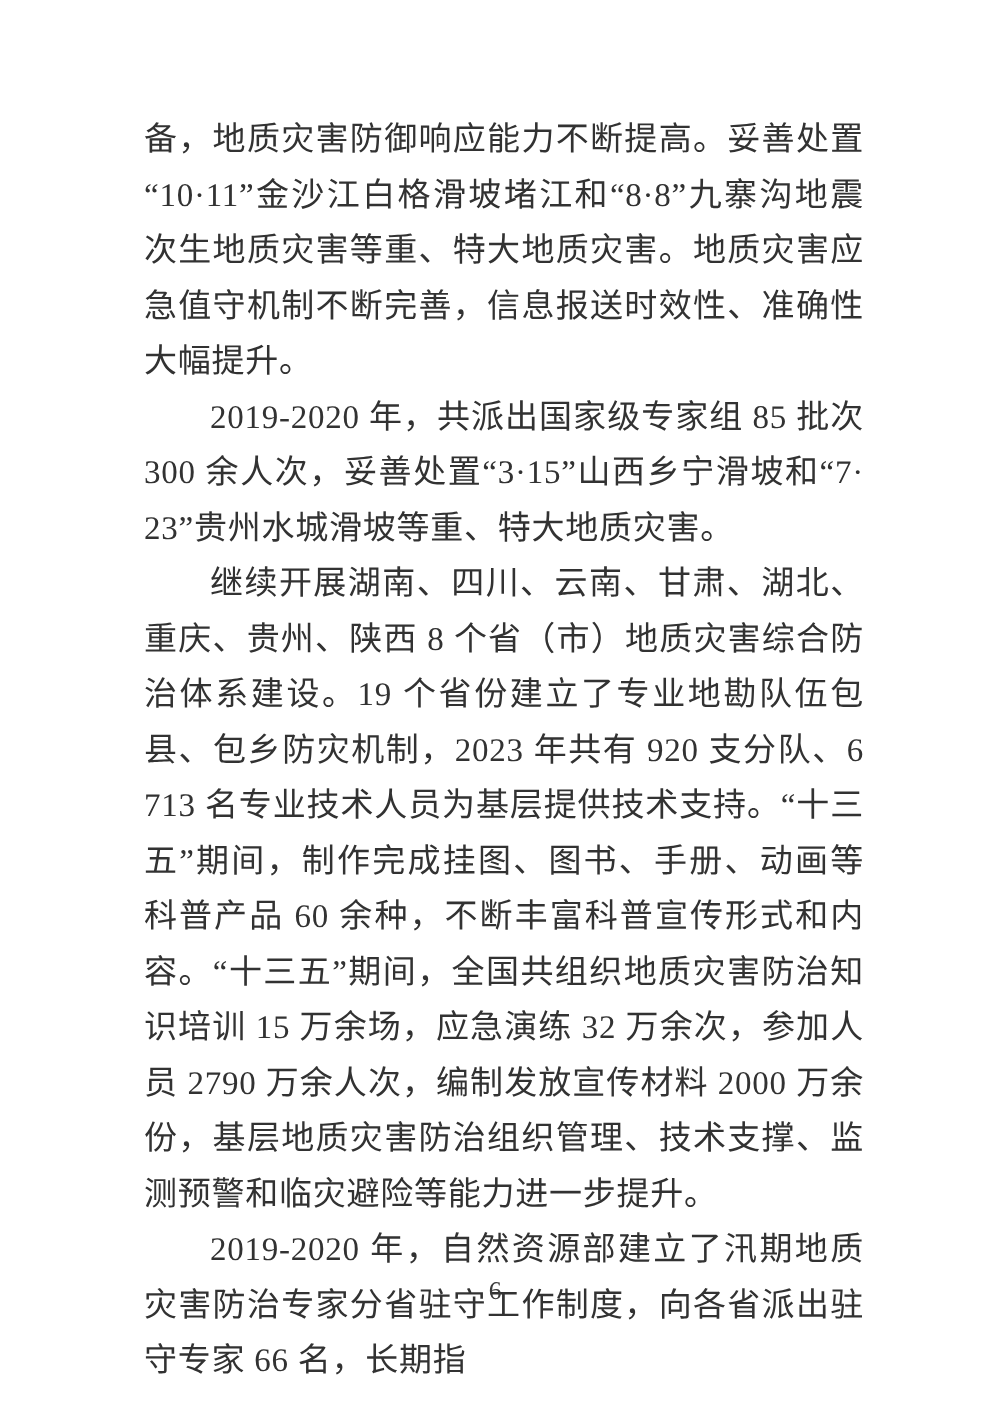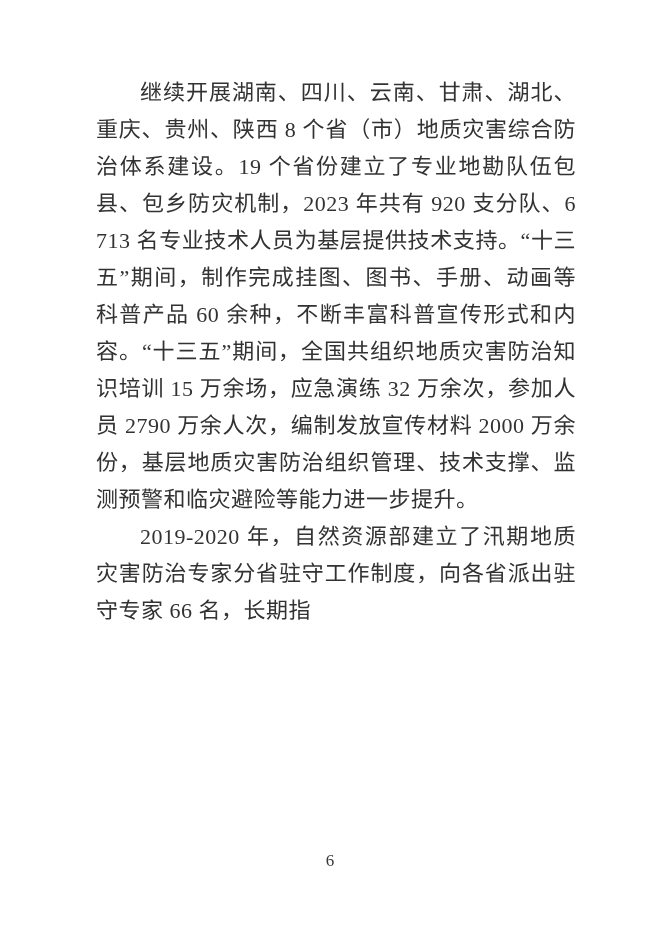--- a/index.html
+++ b/index.html
@@ -45,17 +45,19 @@
     font-size: 17px;
     color: #3a3a3a;
     letter-spacing: 0;
   }
 </style>
 </head>
 <body>
 
 <div class="page">
   <div class="content">
+    <p class="para">备，地质灾害防御响应能力不断提高。妥善处置“10·11”金沙江白格滑坡堵江和“8·8”九寨沟地震次生地质灾害等重、特大地质灾害。地质灾害应急值守机制不断完善，信息报送时效性、准确性大幅提升。</p>
+    <p class="para indent">2019-2020 年，共派出国家级专家组 85 批次 300 余人次，妥善处置“3·15”山西乡宁滑坡和“7·23”贵州水城滑坡等重、特大地质灾害。</p>
     <p class="para indent">继续开展湖南、四川、云南、甘肃、湖北、重庆、贵州、陕西 8 个省（市）地质灾害综合防治体系建设。19 个省份建立了专业地勘队伍包县、包乡防灾机制，2023 年共有 920 支分队、6713 名专业技术人员为基层提供技术支持。“十三五”期间，制作完成挂图、图书、手册、动画等科普产品 60 余种，不断丰富科普宣传形式和内容。“十三五”期间，全国共组织地质灾害防治知识培训 15 万余场，应急演练 32 万余次，参加人员 2790 万余人次，编制发放宣传材料 2000 万余份，基层地质灾害防治组织管理、技术支撑、监测预警和临灾避险等能力进一步提升。</p>
     <p class="para indent">2019-2020 年，自然资源部建立了汛期地质灾害防治专家分省驻守工作制度，向各省派出驻守专家 66 名，长期指</p>
   </div>
   <div class="page-number">6</div>
 </div>
 
 </body></html>

